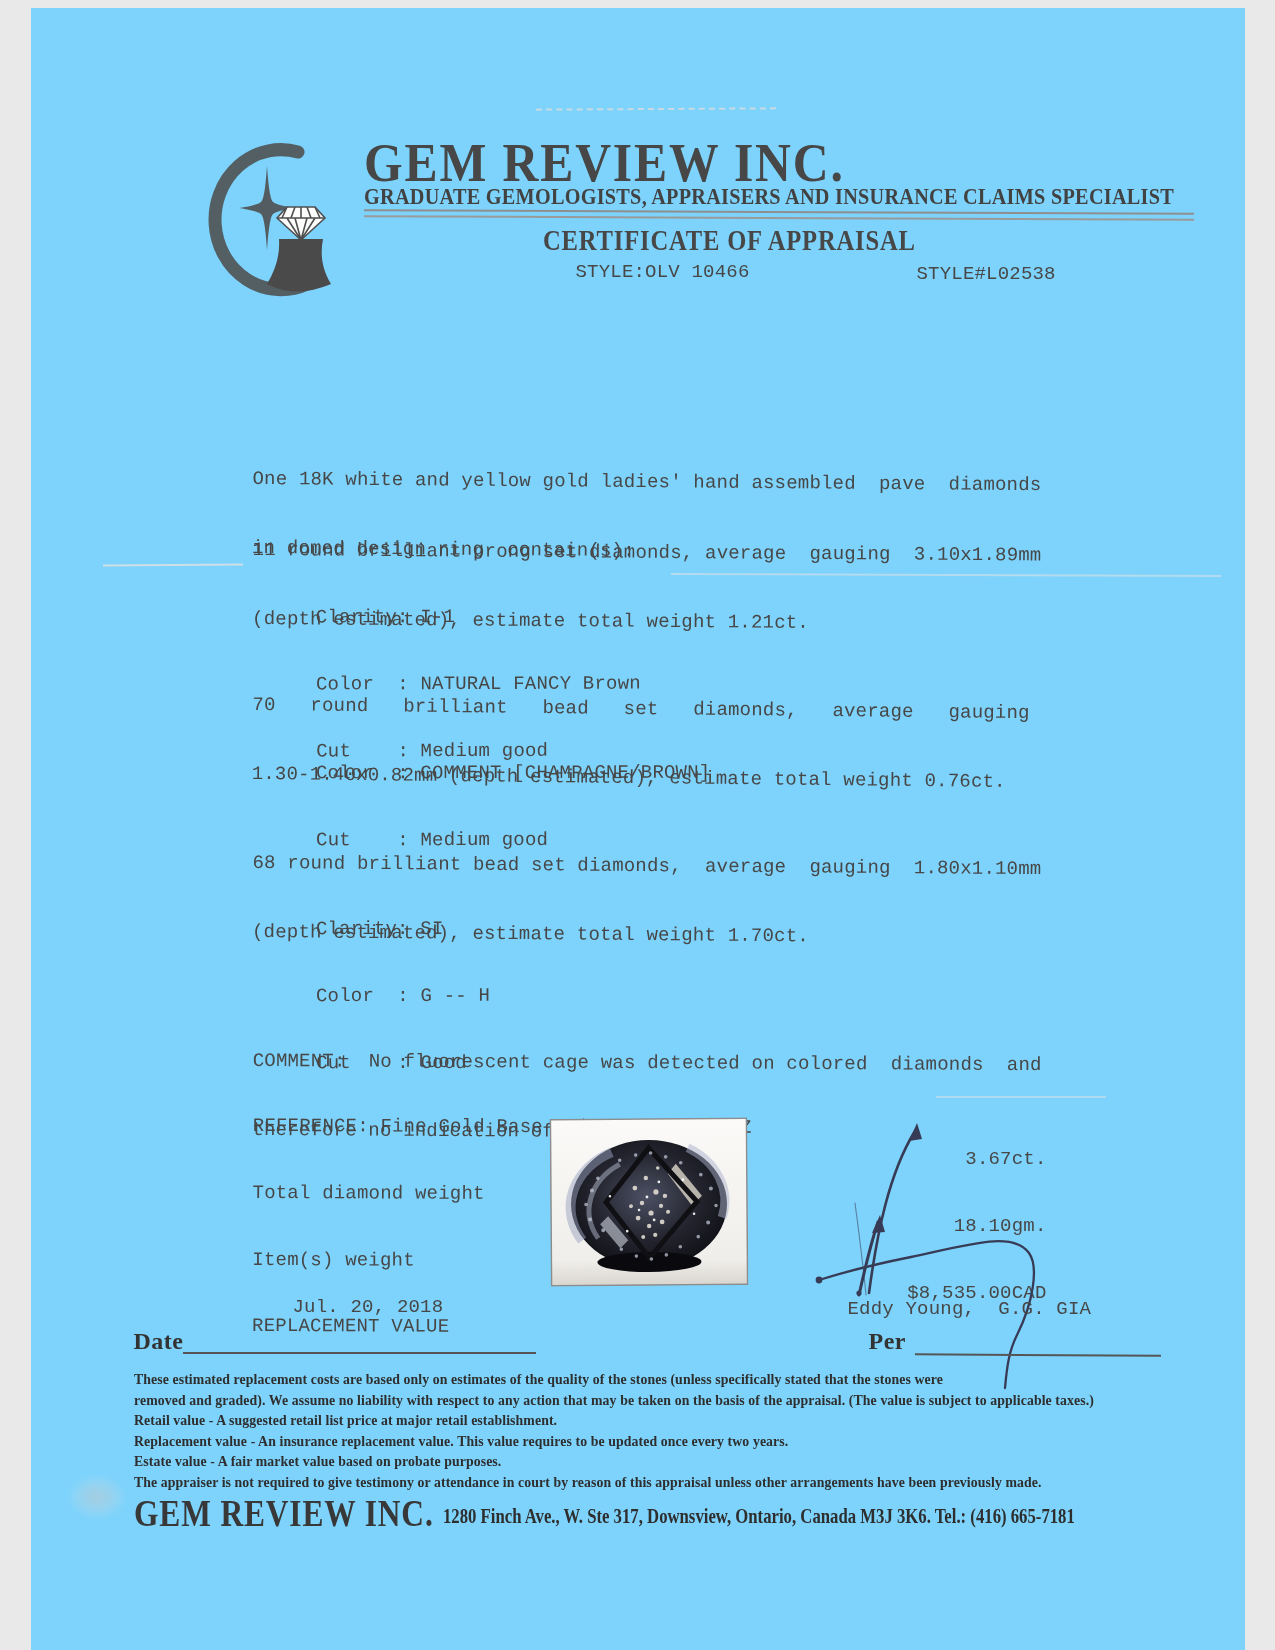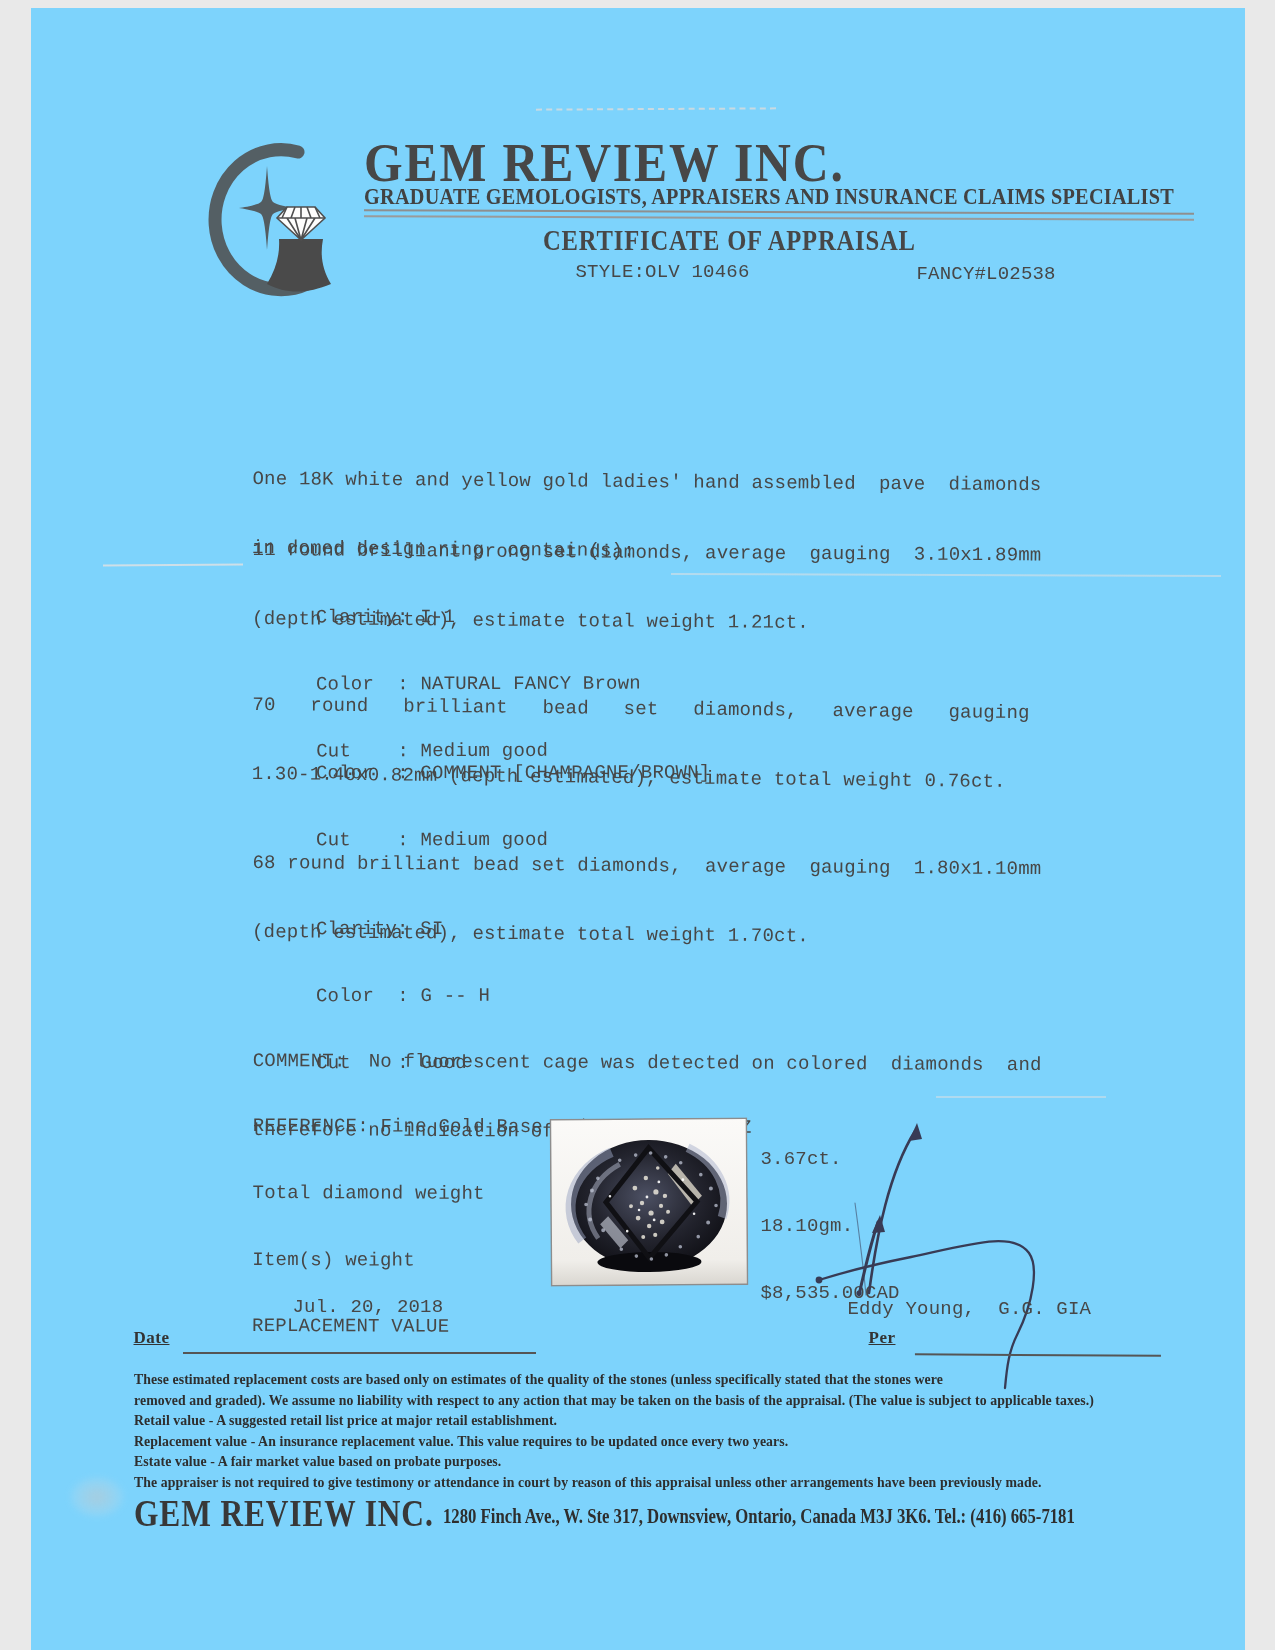--- a/index.html
+++ b/index.html
@@ -16,21 +16,21 @@
     font-family:"Liberation Mono","DejaVu Sans Mono",monospace;
     font-size:19px;line-height:23px;color:#474747;
     white-space:pre;letter-spacing:0.2px;
   }
   .mono.tight{line-height:22.2px;}
   .serif{font-family:"Liberation Serif","DejaVu Serif",serif;color:#3e3e3e;font-weight:bold;}
   .company-title{font-size:54px;line-height:1;letter-spacing:2px;color:#474747;transform:scaleX(0.92);transform-origin:left;white-space:nowrap;}
   .tagline{font-size:23px;line-height:1;letter-spacing:0.3px;color:#424242;transform:scaleX(0.88);transform-origin:left;white-space:nowrap;}
   .cert-title{font-size:30px;line-height:1;letter-spacing:1px;color:#474747;transform:scaleX(0.82);transform-origin:left;white-space:nowrap;}
   .double-rule{height:4px;border-top:2px solid #8f8f8f;border-bottom:2px solid #9a9a9a;transform:rotate(0.25deg);}
-  .sig-label{font-size:17px;color:#333;letter-spacing:0.5px;text-decoration:underline;}
+  .sig-label{font-size:24px;color:#333;letter-spacing:0.5px;}
   .sig-line{border-bottom:2.5px solid #555;}
   .disc-line{font-size:15px;line-height:20.6px;color:#2e2e2e;white-space:nowrap;transform:scaleX(0.92);transform-origin:left;letter-spacing:0.1px;}
   .footer-company{font-size:37px;line-height:1;color:#383838;transform:scaleX(0.85);transform-origin:left;white-space:nowrap;letter-spacing:1px;}
   .footer-address{font-size:22px;line-height:1;color:#2e2e2e;transform:scaleX(0.76);transform-origin:left;white-space:nowrap;}
   .artifact{background:#e2e2e2;opacity:0.8;}
   .smudge{
     width:56px;height:42px;border-radius:50%;
     background:radial-gradient(ellipse at center,#c9c9c9 0%,rgba(220,220,220,0.35) 55%,rgba(253,253,252,0) 75%);
     filter:blur(3px);opacity:0.55;
   }
@@ -58,21 +58,21 @@
       <path d="M 94,82 L 104,71 L 132,71 L 142,82 L 118,104 Z"></path>
       <path d="M 94,82 L 142,82 M 104,71 L 99,82 M 112,71 L 108,82 M 118,71 L 118,82 M 124,71 L 128,82 M 132,71 L 137,82 M 104,82 L 118,104 M 112,82 L 118,104 M 124,82 L 118,104 M 132,82 L 118,104" fill="none"></path>
     </g>
   </svg>
 
   <div class="abs serif company-title" style="left:333px;top:128px">GEM REVIEW INC.</div>
   <div class="abs serif tagline" style="left:333px;top:177px">GRADUATE GEMOLOGISTS, APPRAISERS AND INSURANCE CLAIMS SPECIALIST</div>
   <div class="abs double-rule" style="left:333px;top:203px;width:830px"></div>
   <div class="abs serif cert-title" style="left:512px;top:217px">CERTIFICATE OF APPRAISAL</div>
   <div class="abs mono" style="left:545px;top:253px">STYLE:OLV 10466</div>
-  <div class="abs mono" style="left:886px;top:255px">FANCY#L02538</div>
+  <div class="abs mono" style="left:886px;top:255px">STYLE#L02538</div>
 
   <div class="abs mono" style="left:222px;top:414px;transform:rotate(0.45deg);transform-origin:left top">
     <div>One 18K white and yellow gold ladies' hand assembled  pave  diamonds</div>
     <div>in domed design ring  contain(s):</div>
   </div>
 
   <div class="abs mono" style="left:222px;top:485px;transform:rotate(0.4deg);transform-origin:left top">
     <div>11 round brilliant prong set diamonds, average  gauging  3.10x1.89mm</div>
     <div>(depth estimated), estimate total weight 1.21ct.</div>
   </div>
@@ -106,21 +106,21 @@
     <div>therefore no indication of HPHT treatment.</div>
   </div>
 
   <div class="abs mono tight" style="left:222px;top:1063px;transform:rotate(0.2deg);transform-origin:left top">
     <div>REFERENCE: Fine Gold Base At$1,600.00CAD/OZ</div>
     <div>Total diamond weight</div>
     <div>Item(s) weight</div>
     <div>REPLACEMENT VALUE</div>
   </div>
 
-  <div class="abs mono tight" style="left:730px;top:1096px;width:286px;text-align:left">
+  <div class="abs mono tight" style="left:730px;top:1096px;width:286px;text-align:right">
     <div>3.67ct.</div>
     <div>18.10gm.</div>
     <div>$8,535.00CAD</div>
   </div>
 
   <svg class="abs" style="left:519px;top:1110px;transform:rotate(-0.4deg)" width="198" height="168" viewBox="0 0 198 168">
     <defs>
       <radialGradient id="ringG" cx="48%" cy="44%" r="62%">
         <stop offset="0%" stop-color="#4c5063"></stop>
         <stop offset="55%" stop-color="#23242e"></stop>

